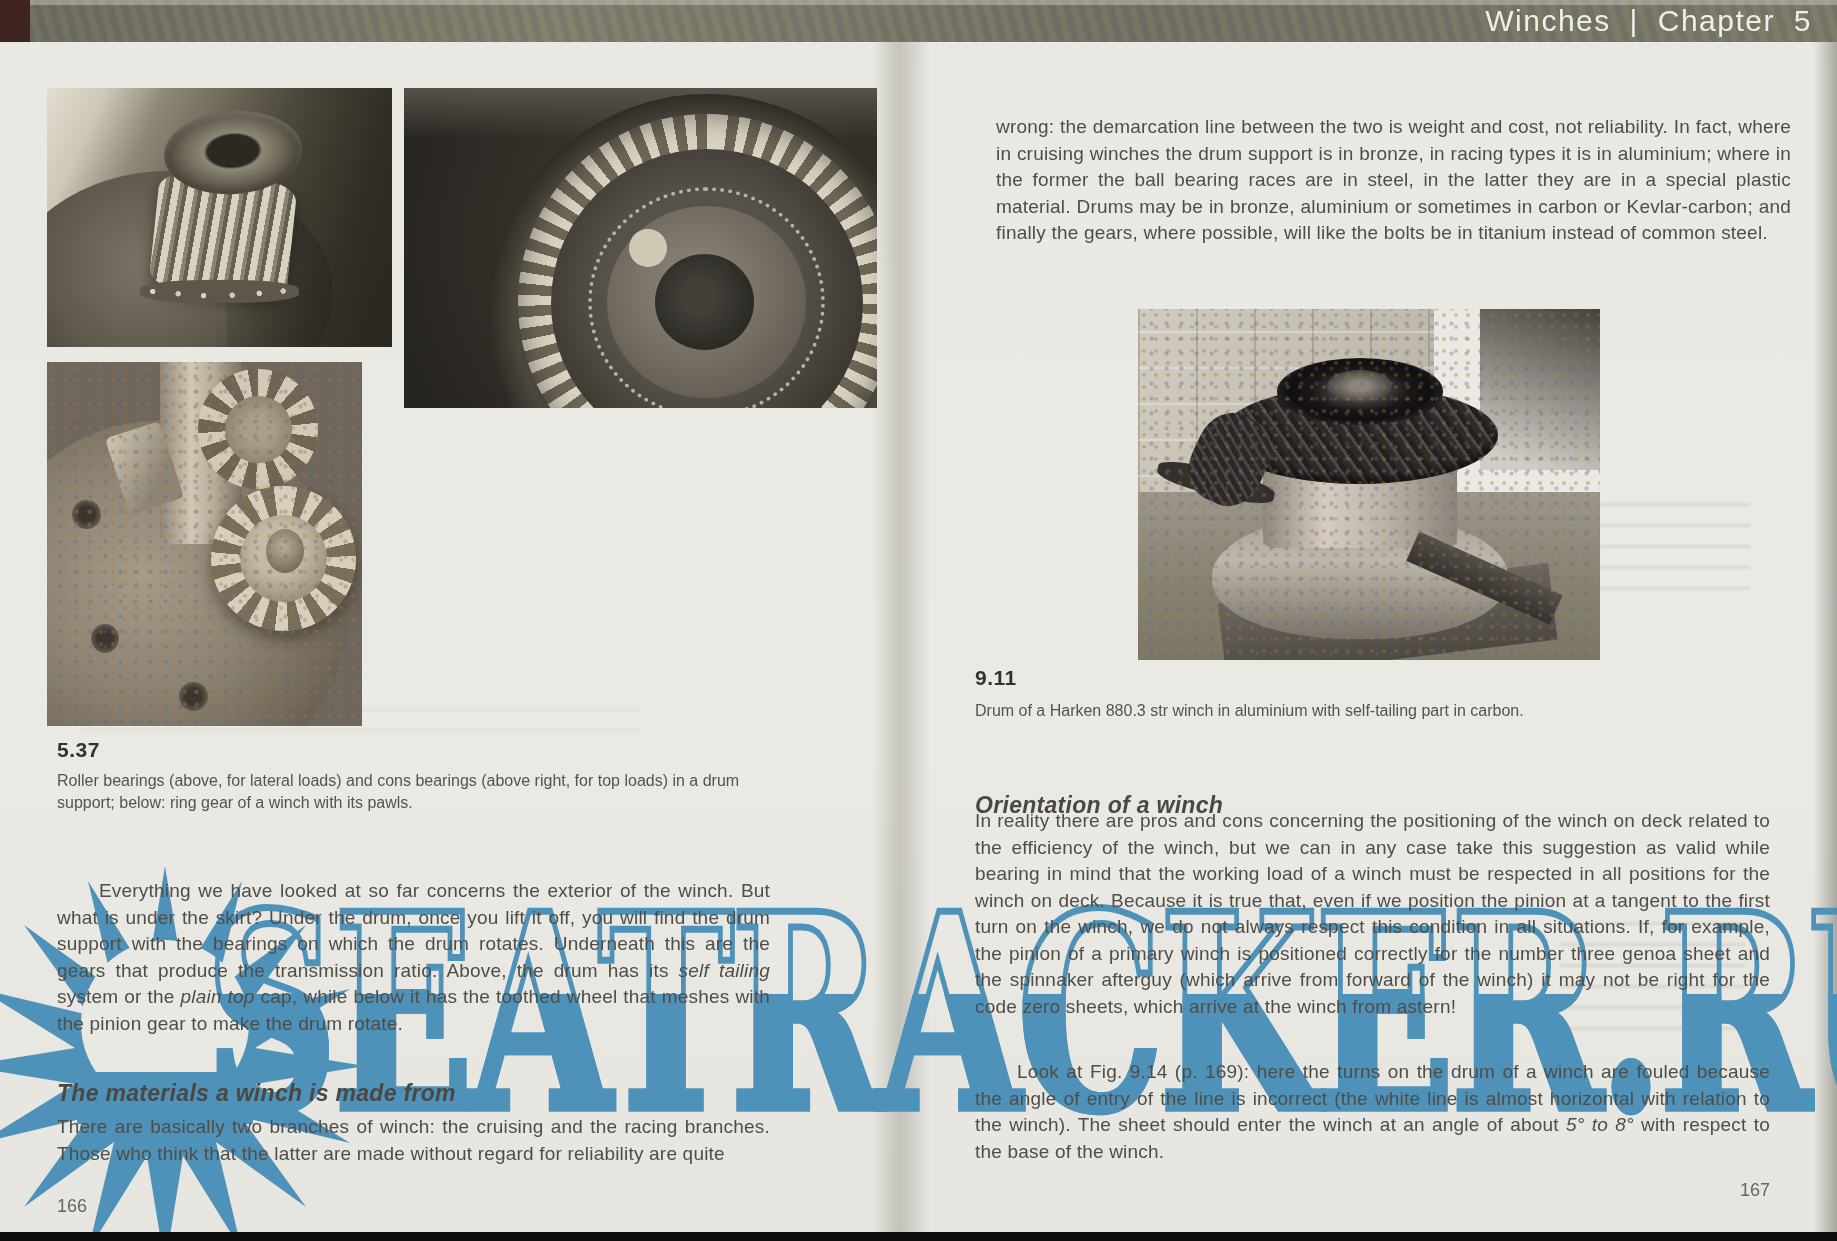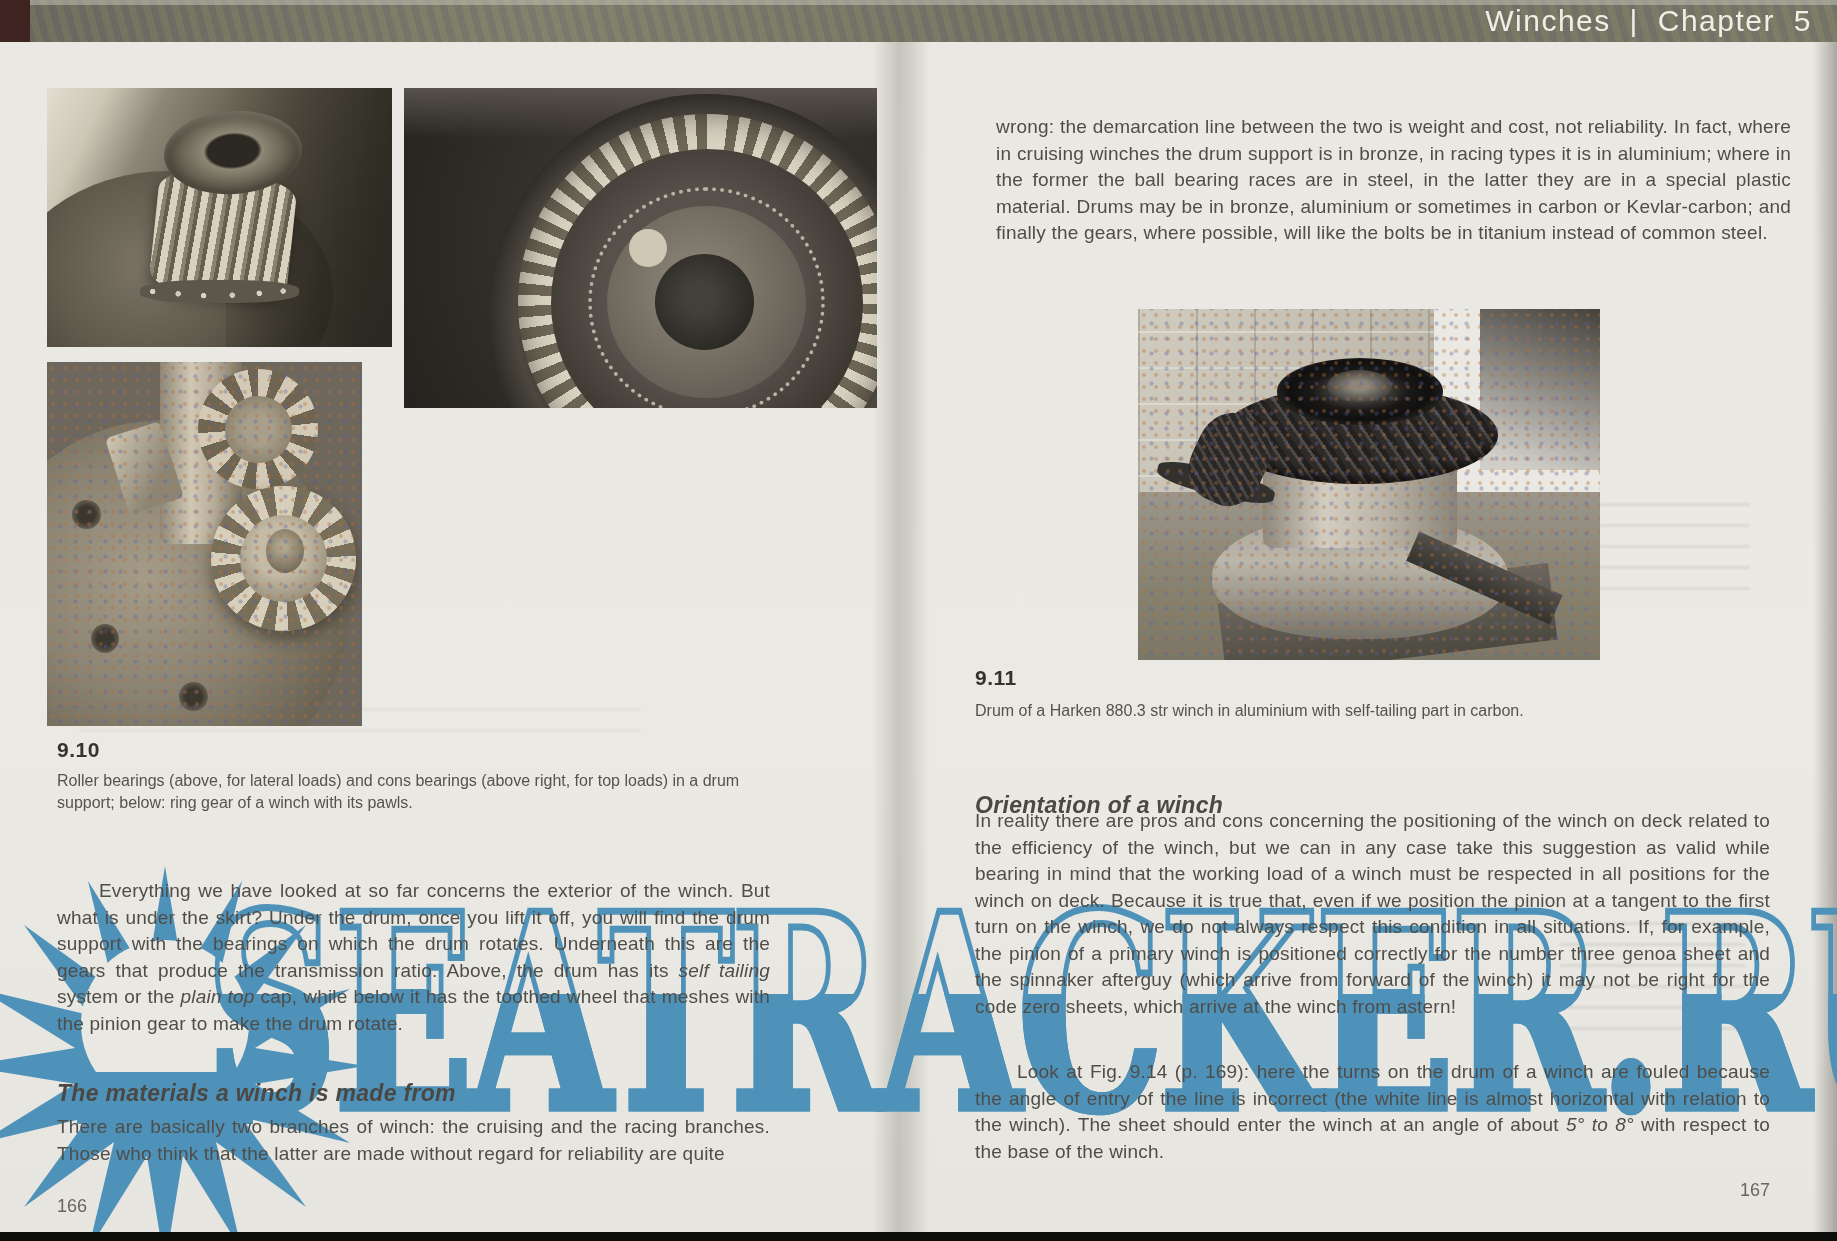--- a/index.html
+++ b/index.html
@@ -213,21 +213,21 @@
     <div class="pc-gear1">
         <i></i>
       </div>
     <div class="pc-gear2">
         <i></i>
         <b></b>
       </div>
     <div class="halftone"></div>
   </div>
 
-  <div class="fig-label lp-figlabel">9.10</div>
+  <div class="fig-label lp-figlabel">5.37</div>
   <div class="caption lp-caption">Roller bearings (above, for lateral loads) and cons bearings (above right, for top loads) in a drum support; below: ring gear of a winch with its pawls.</div>
   <div class="txt lp-para1 indent"><span>Everything we have looked at so far concerns the exterior of the winch. But what is under the skirt? Under the drum, once you lift it off, you will find the drum support with the bearings on which the drum rotates. Underneath this are the gears that produce the transmission ratio. Above, the drum has its </span><span class="it">self tailing</span><span> system or the </span><span class="it">plain top</span><span> cap, while below it has the toothed wheel that meshes with the pinion gear to make the drum rotate.</span></div>
   <div class="section-h lp-h">The materials a winch is made from</div>
   <div class="txt lp-para2">There are basically two branches of winch: the cruising and the racing branches. Those who think that the latter are made without regard for reliability are quite</div>
   <div class="pageno lp-pageno">166</div>
 
   <div class="photo photo-d">
     <div class="pd-wall"></div>
     <div class="pd-dark"></div>
     <div class="pd-deck"></div>

